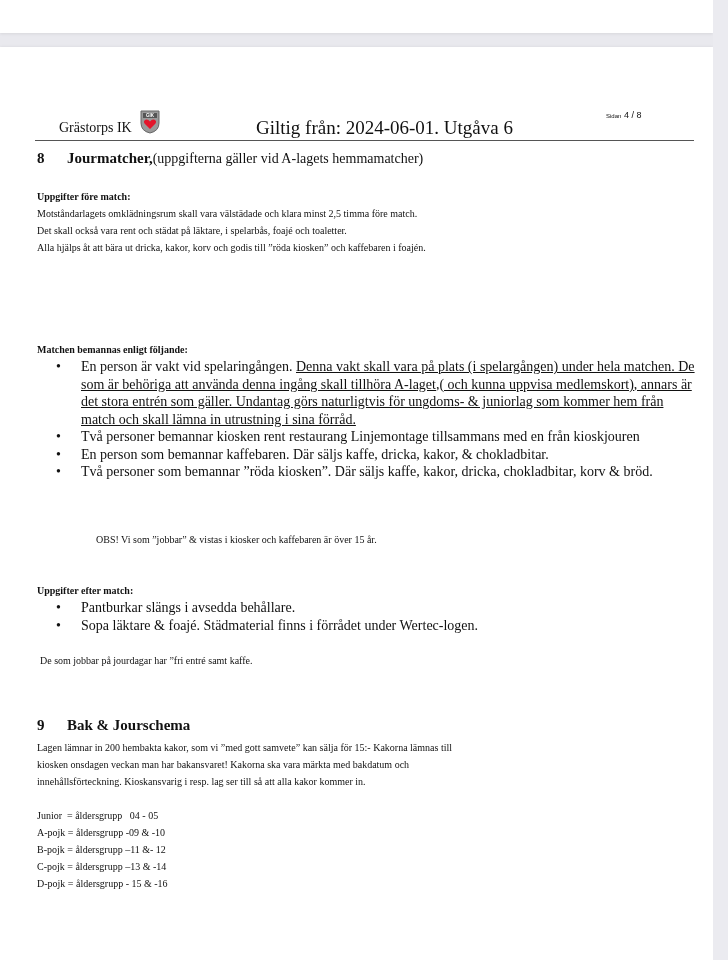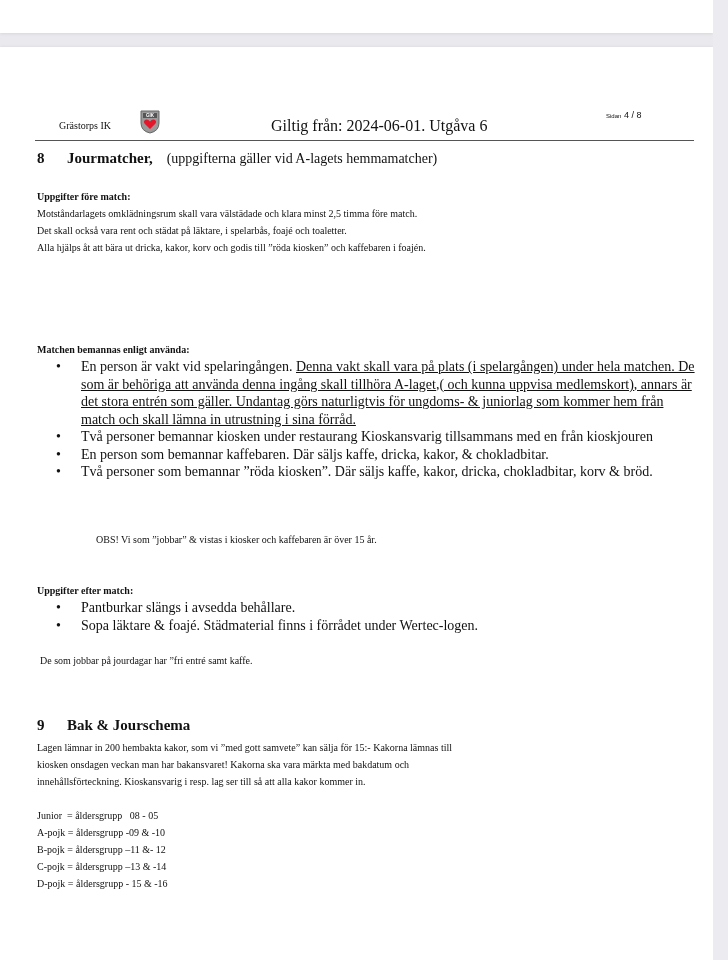--- a/index.html
+++ b/index.html
@@ -1,28 +1,28 @@
 <!DOCTYPE html>
 <html><head>
 <meta charset="utf-8">
 <style>
   html, body { margin:0; padding:0; }
   body { width:728px; height:960px; background:#e9e9ee; position:relative; overflow:hidden; font-family:"Liberation Serif", serif; color:#111; }
   .prev-page { position:absolute; left:0; top:0; width:713px; height:33px; background:#fff; box-shadow:0 1px 3px rgba(0,0,0,0.08); }
   .page { position:absolute; left:0; top:47px; width:713px; height:913px; background:#fff; box-shadow:0 0 3px rgba(0,0,0,0.08); }
   .scroll-col { position:absolute; left:713px; top:0; width:15px; height:960px; background:#ebebf0; }
-  .hdr-org { position:absolute; left:59px; top:120px; font-size:10px; }
+  .hdr-org { position:absolute; left:59px; top:120px; font-size:14px; }
   .logo { position:absolute; left:140px; top:110px; width:20px; height:24px; }
-  .hdr-valid { position:absolute; left:271px; top:117px; font-size:16px; }
+  .hdr-valid { position:absolute; left:256px; top:117px; font-size:19px; }
   .hdr-page { position:absolute; left:606px; top:110px; font-family:"Liberation Sans", sans-serif; font-size:9px; }
   .hdr-page .small { font-size:6px; }
   .hdr-line { position:absolute; left:35px; top:140px; width:659px; height:1px; background:#555; }
   .sec-title { position:absolute; left:37px; font-size:15px; font-weight:bold; }
   .sec-title .num { display:inline-block; width:30px; }
-  .sec-title .note { font-weight:normal; font-size:14px; margin-left:14px; }
+  .sec-title .note { font-weight:normal; font-size:14px; margin-left:0; }
   .t { position:absolute; left:37px; font-size:10px; line-height:17.5px; white-space:nowrap; }
   .b { font-weight:bold; }
   .bullets { position:absolute; left:56px; width:640px; font-size:14px; line-height:17.5px; }
   .bullets .li { position:relative; padding-left:25px; }
   .bullets .li::before { content:"•"; position:absolute; left:0; top:0; }
   .ul { text-decoration:underline;text-align:center; }
 </style>
 </head>
 <body>
 
@@ -46,40 +46,40 @@
 
 <div class="sec-title" style="top:150px">
   <span class="num">8</span><span>Jourmatcher,</span><span class="note">(uppgifterna gäller vid A-lagets hemmamatcher)</span>
 </div>
 
 <div class="t b" style="top:188px">Uppgifter före match:</div>
 <div class="t" style="top:205px">Motståndarlagets omklädningsrum skall vara välstädade och klara minst 2,5 timma före match.</div>
 <div class="t" style="top:222px">Det skall också vara rent och städat på läktare, i spelarbås, foajé och toaletter.</div>
 <div class="t" style="top:239px">Alla hjälps åt att bära ut dricka, kakor, korv och godis till ”röda kiosken” och kaffebaren i foajén.</div>
 
-<div class="t b" style="top:341px">Matchen bemannas enligt använda:</div>
+<div class="t b" style="top:341px">Matchen bemannas enligt följande:</div>
 <div class="bullets" style="top:358px">
   <div class="li"><span>En person är vakt vid spelaringången. </span><span class="ul">Denna vakt skall vara på plats (i spelargången) under hela matchen. De som är behöriga att använda denna ingång skall tillhöra A-laget,( och kunna uppvisa medlemskort), annars är det stora entrén som gäller. Undantag görs naturligtvis för ungdoms- &amp; juniorlag som kommer hem från match och skall lämna in utrustning i sina förråd.</span></div>
-  <div class="li" style="white-space:nowrap">Två personer bemannar kiosken under restaurang Kioskansvarig tillsammans med en från kioskjouren</div>
+  <div class="li" style="white-space:nowrap">Två personer bemannar kiosken rent restaurang Linjemontage tillsammans med en från kioskjouren</div>
   <div class="li">En person som bemannar kaffebaren. Där säljs kaffe, dricka, kakor, &amp; chokladbitar.</div>
   <div class="li" style="white-space:nowrap">Två personer som bemannar ”röda kiosken”. Där säljs kaffe, kakor, dricka, chokladbitar, korv &amp; bröd.</div>
 </div>
 <div class="t" style="top:531px; left:96px">OBS! Vi som ”jobbar” &amp; vistas i kiosker och kaffebaren är över 15 år.</div>
 
 <div class="t b" style="top:582px">Uppgifter efter match:</div>
 <div class="bullets" style="top:599px">
   <div class="li">Pantburkar slängs i avsedda behållare.</div>
   <div class="li">Sopa läktare &amp; foajé. Städmaterial finns i förrådet under Wertec-logen.</div>
 </div>
 <div class="t" style="top:652px; left:40px">De som jobbar på jourdagar har ”fri entré samt kaffe.</div>
 
 <div class="sec-title" style="top:717px">
   <span class="num">9</span><span>Bak &amp; Jourschema</span>
 </div>
 <div class="t" style="top:739px">Lagen lämnar in 200 hembakta kakor, som vi ”med gott samvete” kan sälja för 15:-  Kakorna lämnas till</div>
 <div class="t" style="top:756px">kiosken onsdagen veckan man har bakansvaret!  Kakorna ska vara märkta med bakdatum och</div>
 <div class="t" style="top:773px">innehållsförteckning. Kioskansvarig i resp. lag ser till så att alla kakor kommer in.</div>
 
-<div class="t" style="top:807px; white-space:pre">Junior  = åldersgrupp   08 - 05</div>
+<div class="t" style="top:807px; white-space:pre">Junior  = åldersgrupp   04 - 05</div>
 <div class="t" style="top:824px; white-space:pre">A-pojk = åldersgrupp -09 &amp; -10</div>
 <div class="t" style="top:841px; white-space:pre">B-pojk = åldersgrupp –11 &amp;- 12</div>
 <div class="t" style="top:858px; white-space:pre">C-pojk = åldersgrupp –13 &amp; -14</div>
 <div class="t" style="top:875px; white-space:pre">D-pojk = åldersgrupp - 15 &amp; -16</div>
 
 </body></html>

